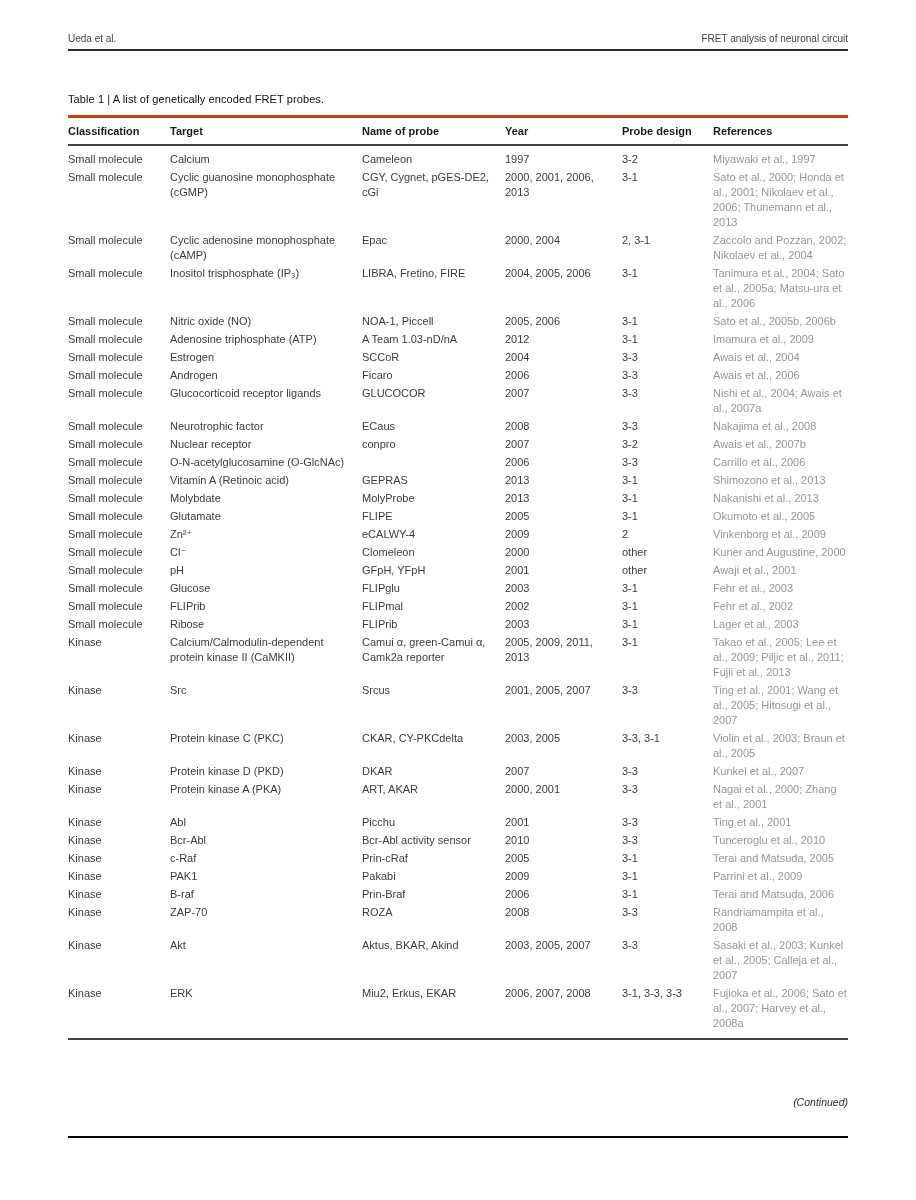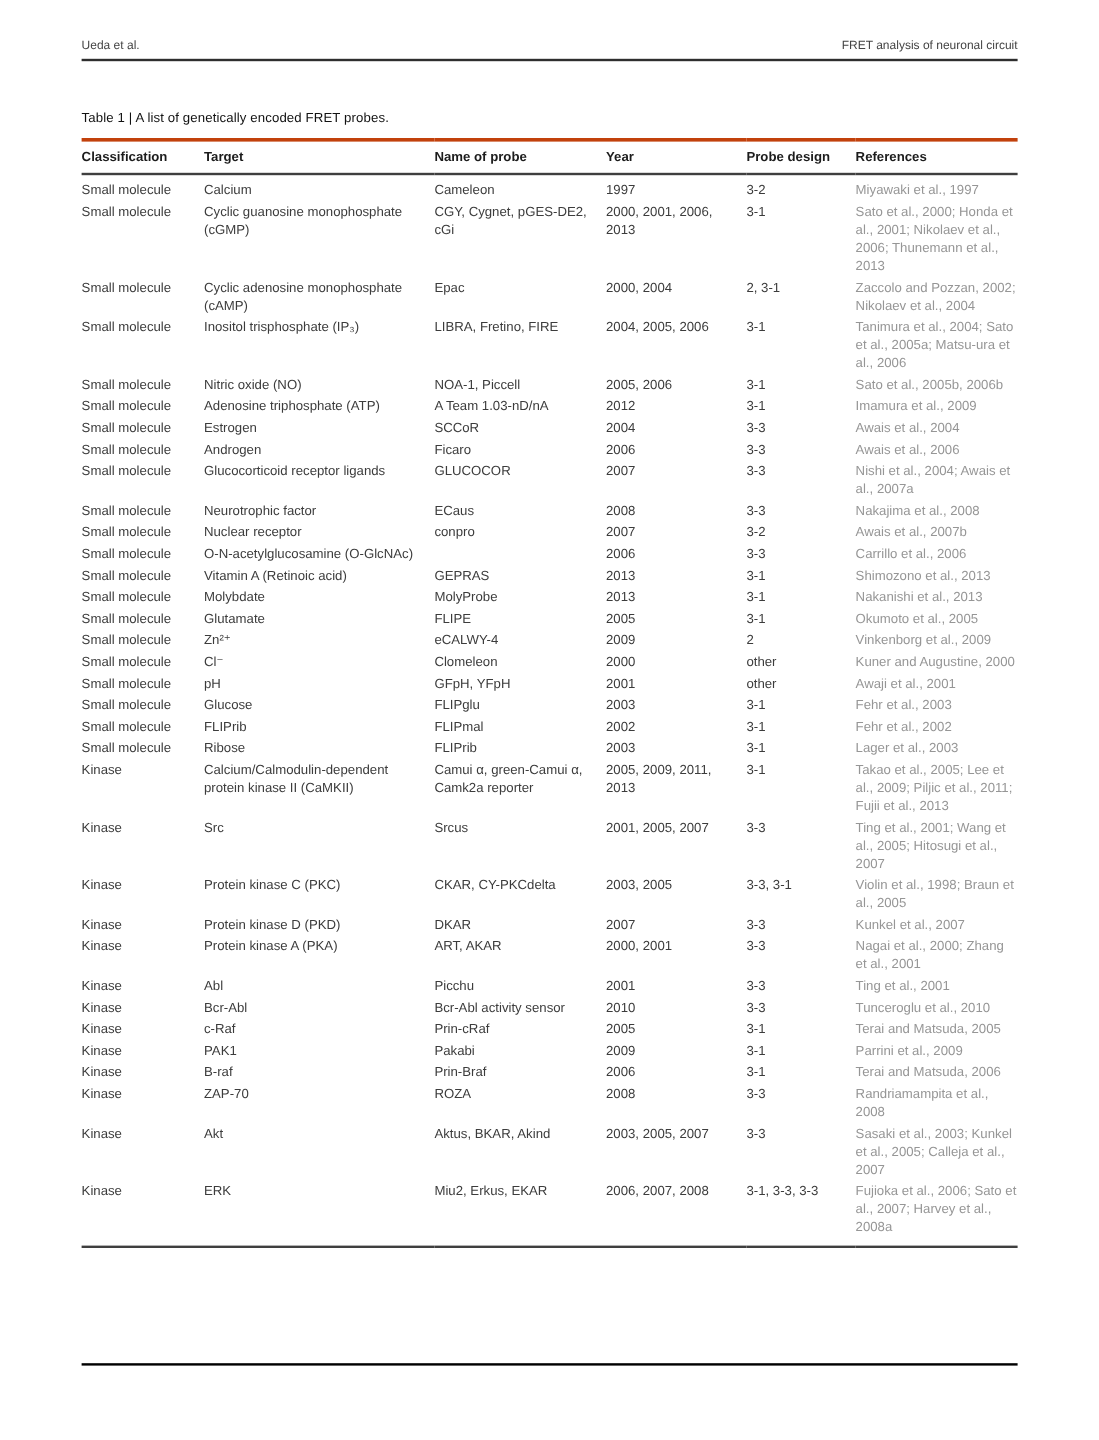--- a/index.html
+++ b/index.html
@@ -305,21 +305,21 @@
           <td>2001, 2005, 2007</td>
           <td>3-3</td>
           <td class="refs">Ting et al., 2001; Wang et al., 2005; Hitosugi et al., 2007</td>
         </tr>
         <tr>
           <td>Kinase</td>
           <td>Protein kinase C (PKC)</td>
           <td>CKAR, CY-PKCdelta</td>
           <td>2003, 2005</td>
           <td>3-3, 3-1</td>
-          <td class="refs">Violin et al., 1998; Braun et al., 2005</td>
+          <td class="refs">Violin et al., 2003; Braun et al., 2005</td>
         </tr>
         <tr>
           <td>Kinase</td>
           <td>Protein kinase D (PKD)</td>
           <td>DKAR</td>
           <td>2007</td>
           <td>3-3</td>
           <td class="refs">Kunkel et al., 2007</td>
         </tr>
         <tr>
@@ -390,20 +390,21 @@
           <td>Kinase</td>
           <td>ERK</td>
           <td>Miu2, Erkus, EKAR</td>
           <td>2006, 2007, 2008</td>
           <td>3-1, 3-3, 3-3</td>
           <td class="refs">Fujioka et al., 2006; Sato et al., 2007; Harvey et al., 2008a</td>
         </tr>
       </tbody>
   </table>
 
+  <div class="continued-note">(Continued)</div>
 
   <div class="page-footer">
     <span class="footer-journal">Frontiers in Neural Circuits</span>
     <span class="footer-website">www.frontiersin.org</span>
     <span class="footer-issue">
       <span>October 2013 | Volume 7 | Article 163</span><span class="sep">|</span><span class="page-num">3</span>
     </span>
   </div>
 
 </div>

